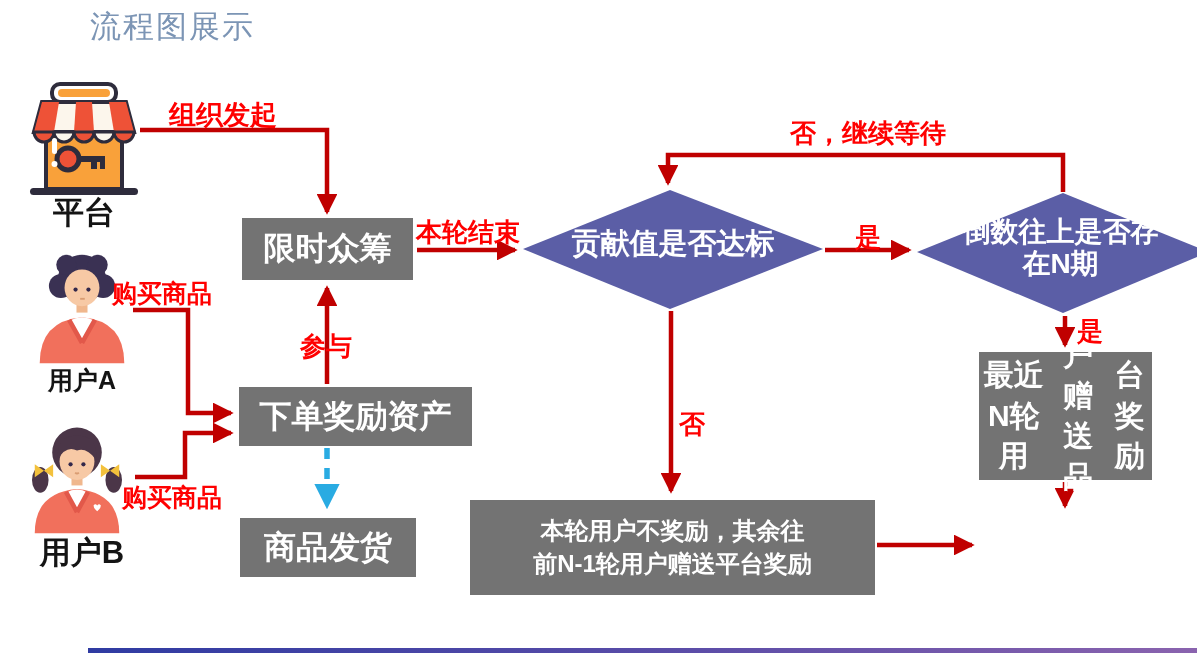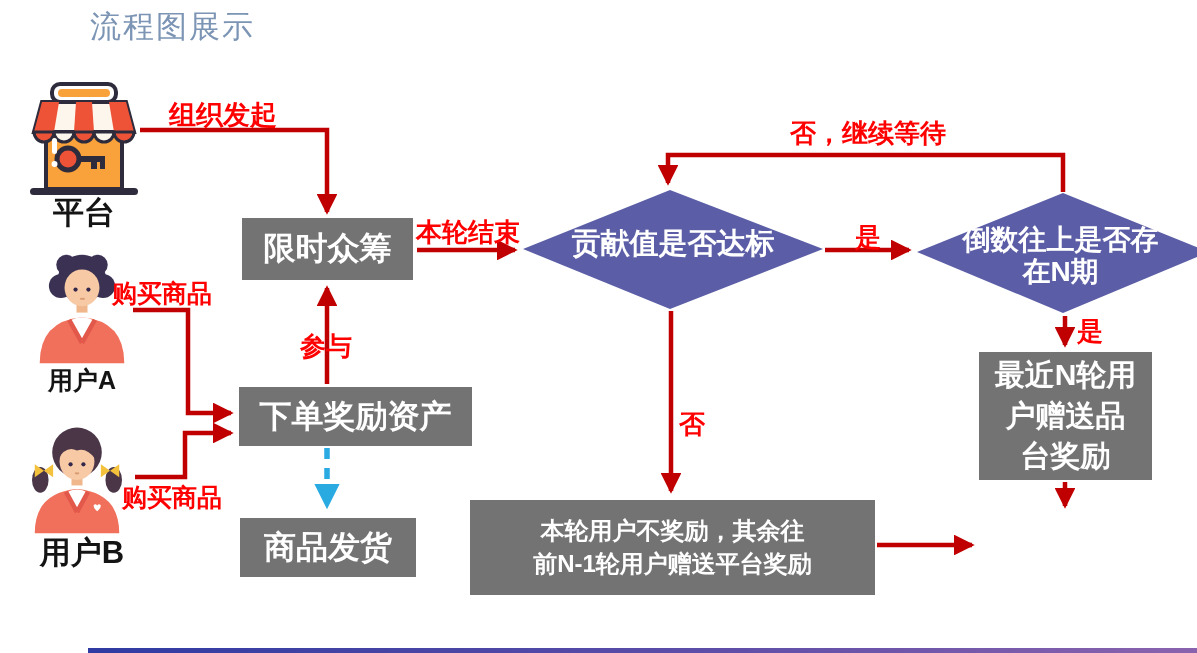--- a/index.html
+++ b/index.html
@@ -116,30 +116,30 @@
 
   <div class="node" style="left:239px;top:387px;width:233px;height:59px;font-size:32px">下单奖励资产</div>
 
   <div class="node" style="left:240px;top:518px;width:176px;height:59px;font-size:32px">商品发货</div>
 
   <div class="node" style="left:470px;top:500px;width:405px;height:95px;font-size:24px;flex-direction:column">
     <div>本轮用户不奖励，其余往</div>
     <div>前N-1轮用户赠送平台奖励</div>
   </div>
 
-  <div class="node" style="left:979px;top:352px;width:173px;height:128px;font-size:30px;flex-direction:column">
+  <div class="node" style="left:979px;top:352px;width:173px;height:128px;font-size:30px;flex-direction:row">
     <div>最近N轮用</div>
     <div>户赠送品</div>
     <div>台奖励</div>
   </div>
 
 
   <div class="dtext" style="left:560px;top:227px;width:226px;font-size:29px;white-space:nowrap">贡献值是否达标</div>
 
-  <div class="dtext" style="left:958px;top:224px;width:205px;font-size:28px">
+  <div class="dtext" style="left:958px;top:216px;width:205px;font-size:28px">
     <div>倒数往上是否存</div>
     <div>在N期</div>
   </div>
 
   <div class="elabel" style="left:169px;top:97px;font-size:27px">组织发起</div>
   <div class="elabel" style="left:416px;top:215px;font-size:26px">本轮结束</div>
   <div class="elabel" style="left:300px;top:329px;font-size:26px">参与</div>
   <div class="elabel" style="left:112px;top:277px;font-size:25px">购买商品</div>
   <div class="elabel" style="left:122px;top:481px;font-size:25px">购买商品</div>
   <div class="elabel" style="left:855px;top:220px;font-size:26px">是</div>

